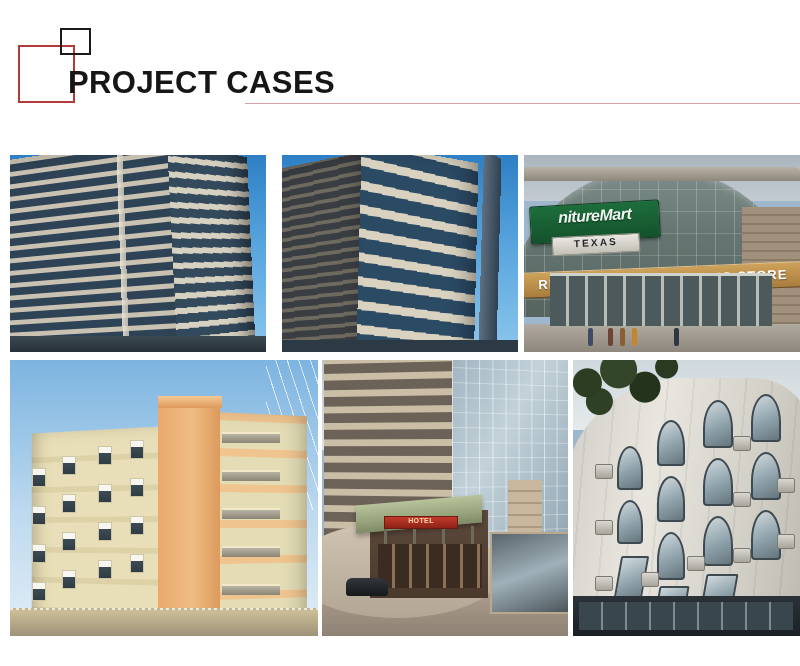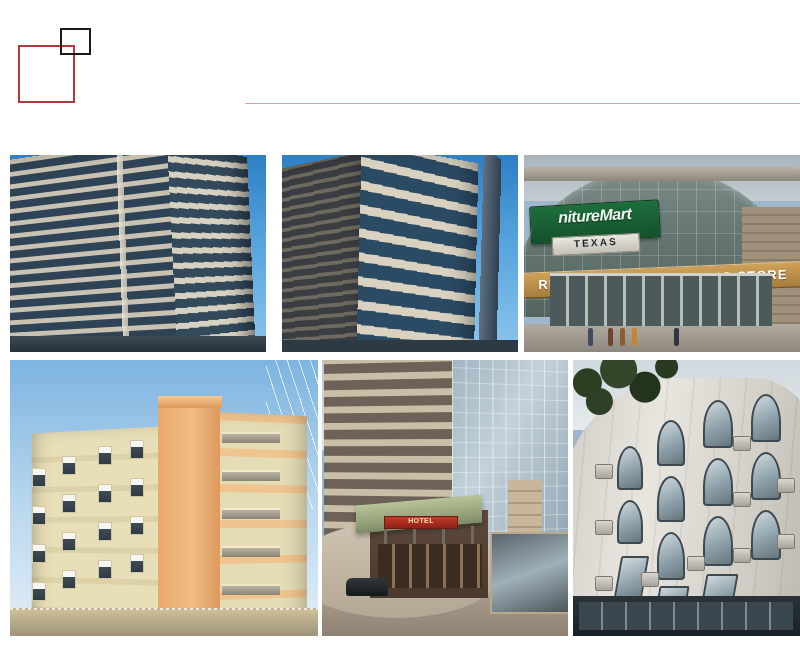--- a/index.html
+++ b/index.html
@@ -425,20 +425,21 @@
 </head>
 <body>
 
 <div id="header">
 
   <div id="logo-mark">
     <div id="logo-square-red"></div>
     <div id="logo-square-black"></div>
   </div>
 
+  <div id="page-title">PROJECT CASES</div>
   <div id="title-rule"></div>
 </div>
 
 <div id="gallery">
 
   <div class="photo" id="photo1">
     <div class="scene">
       <div class="layer sky-blue" id="p1-sky"></div>
       <div class="layer" id="p1-tower"></div>
       <div class="layer" id="p1-tower-right"></div>

